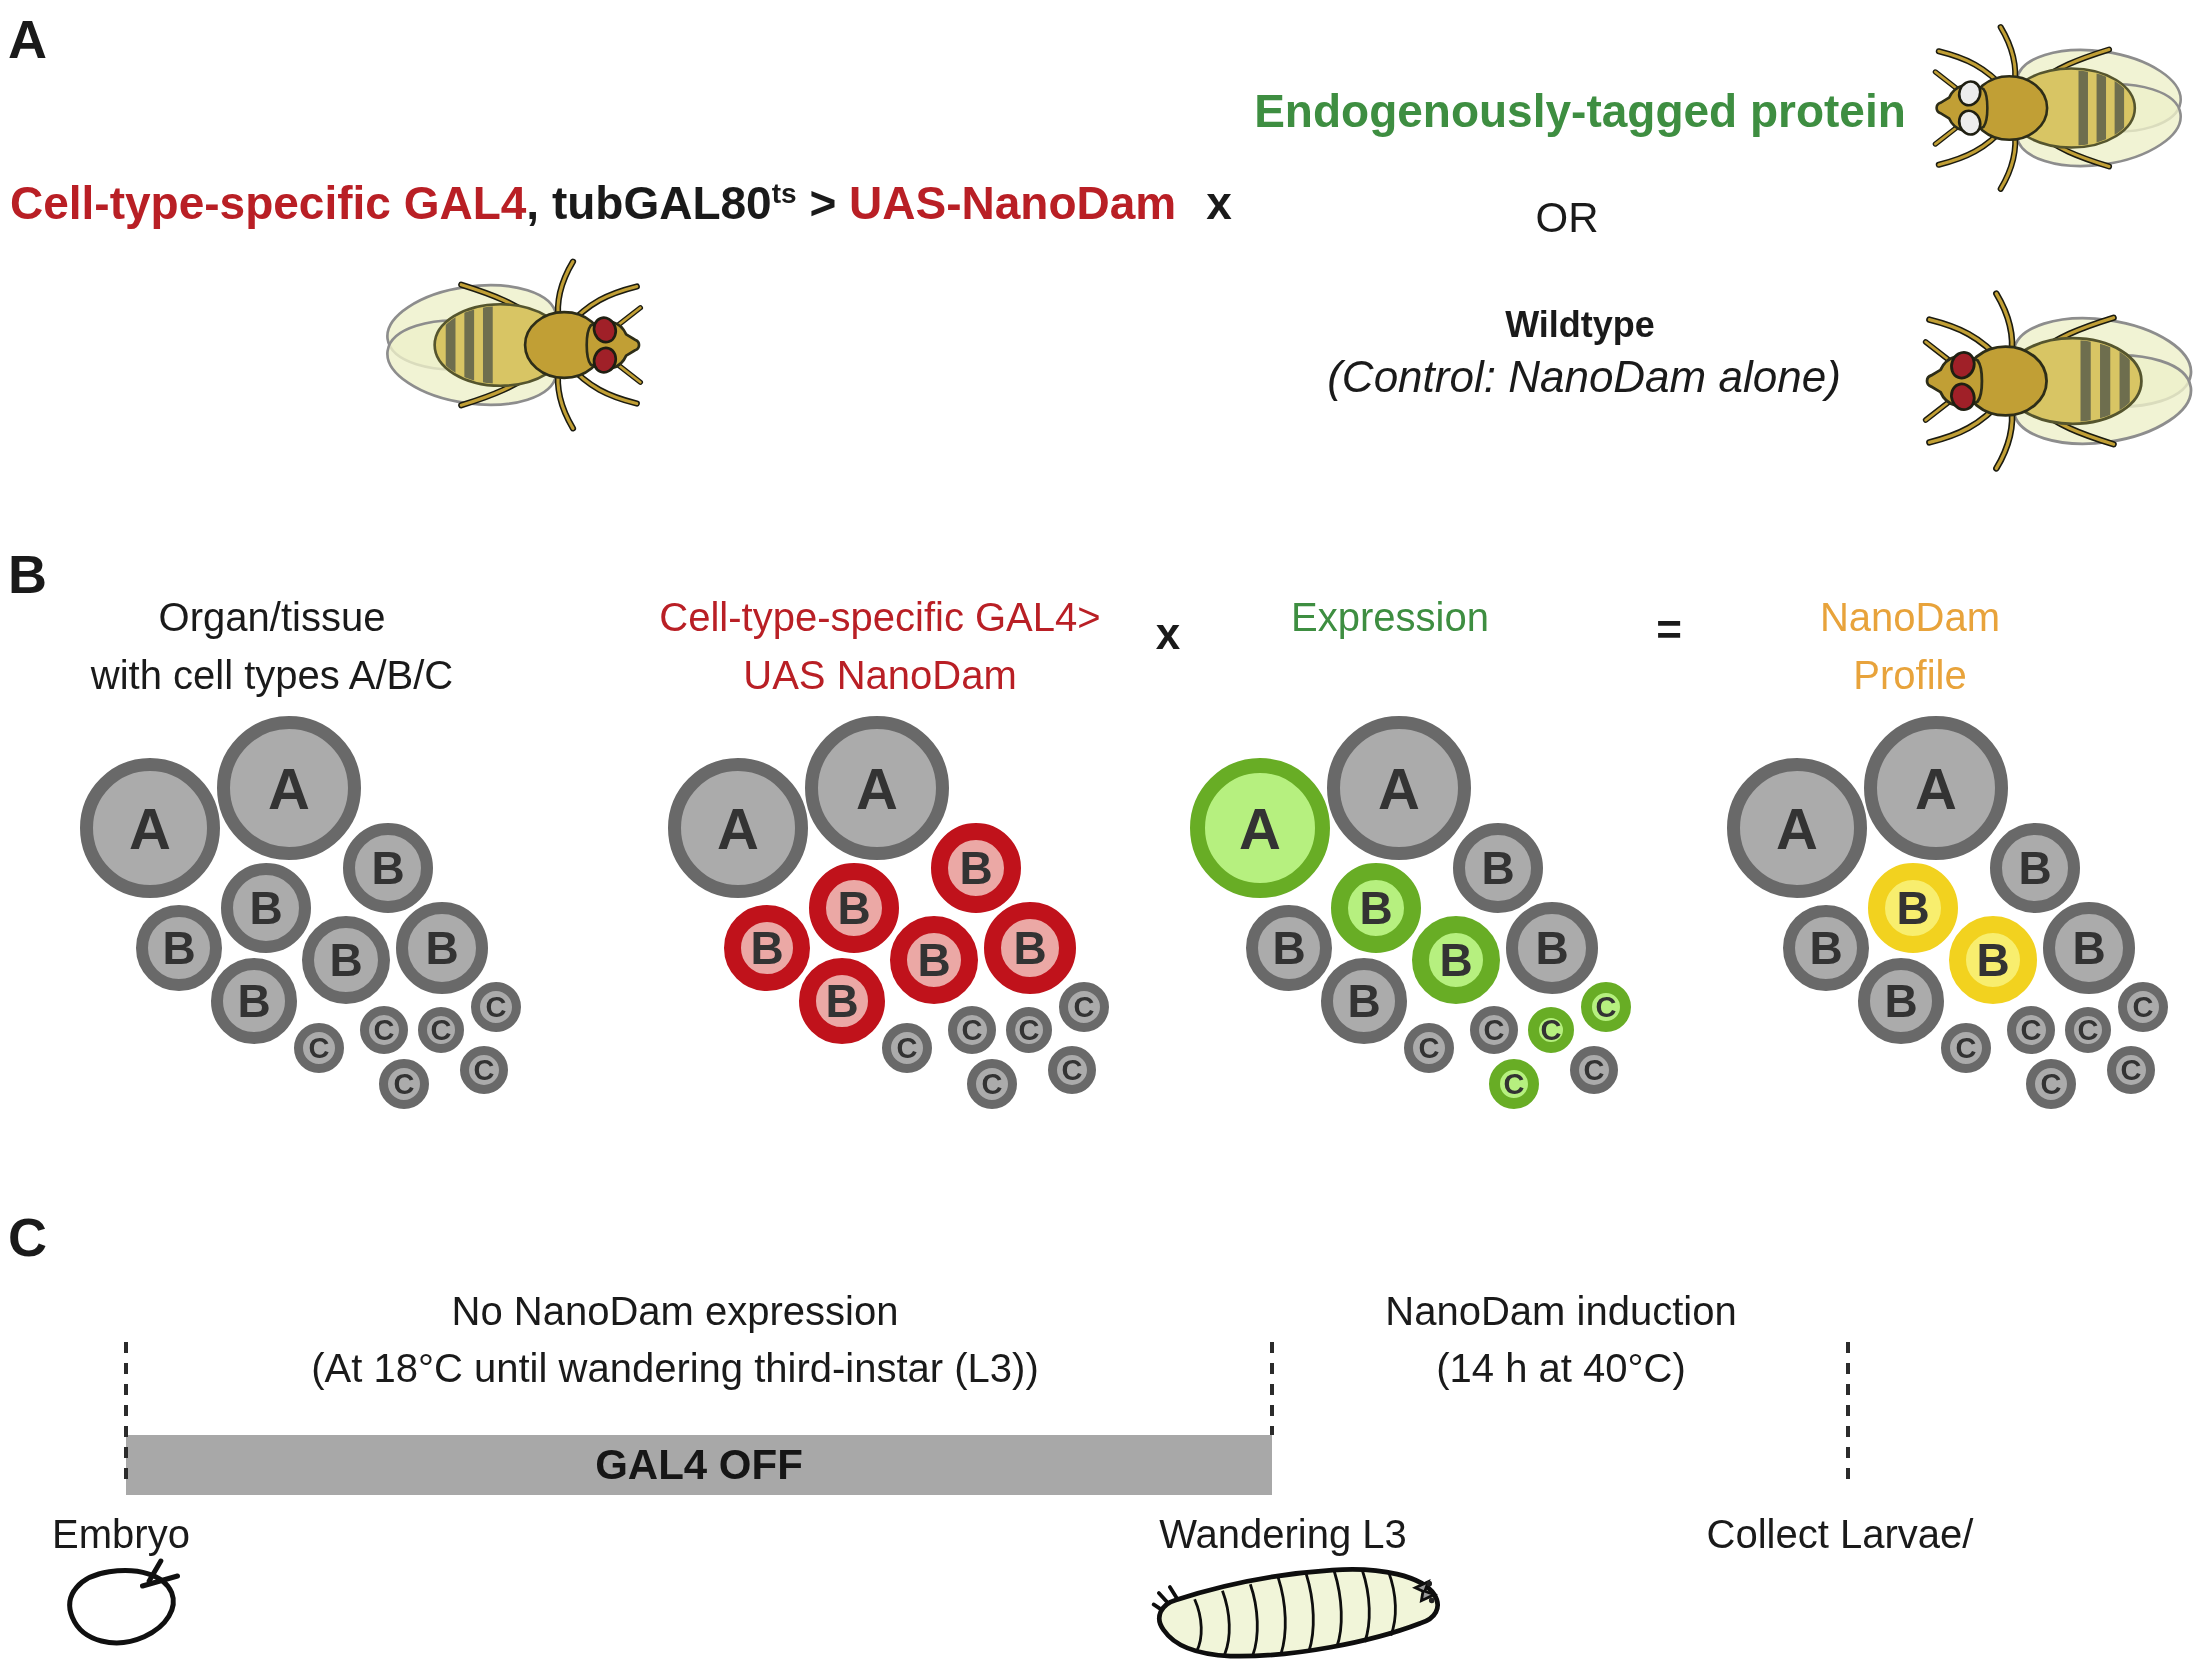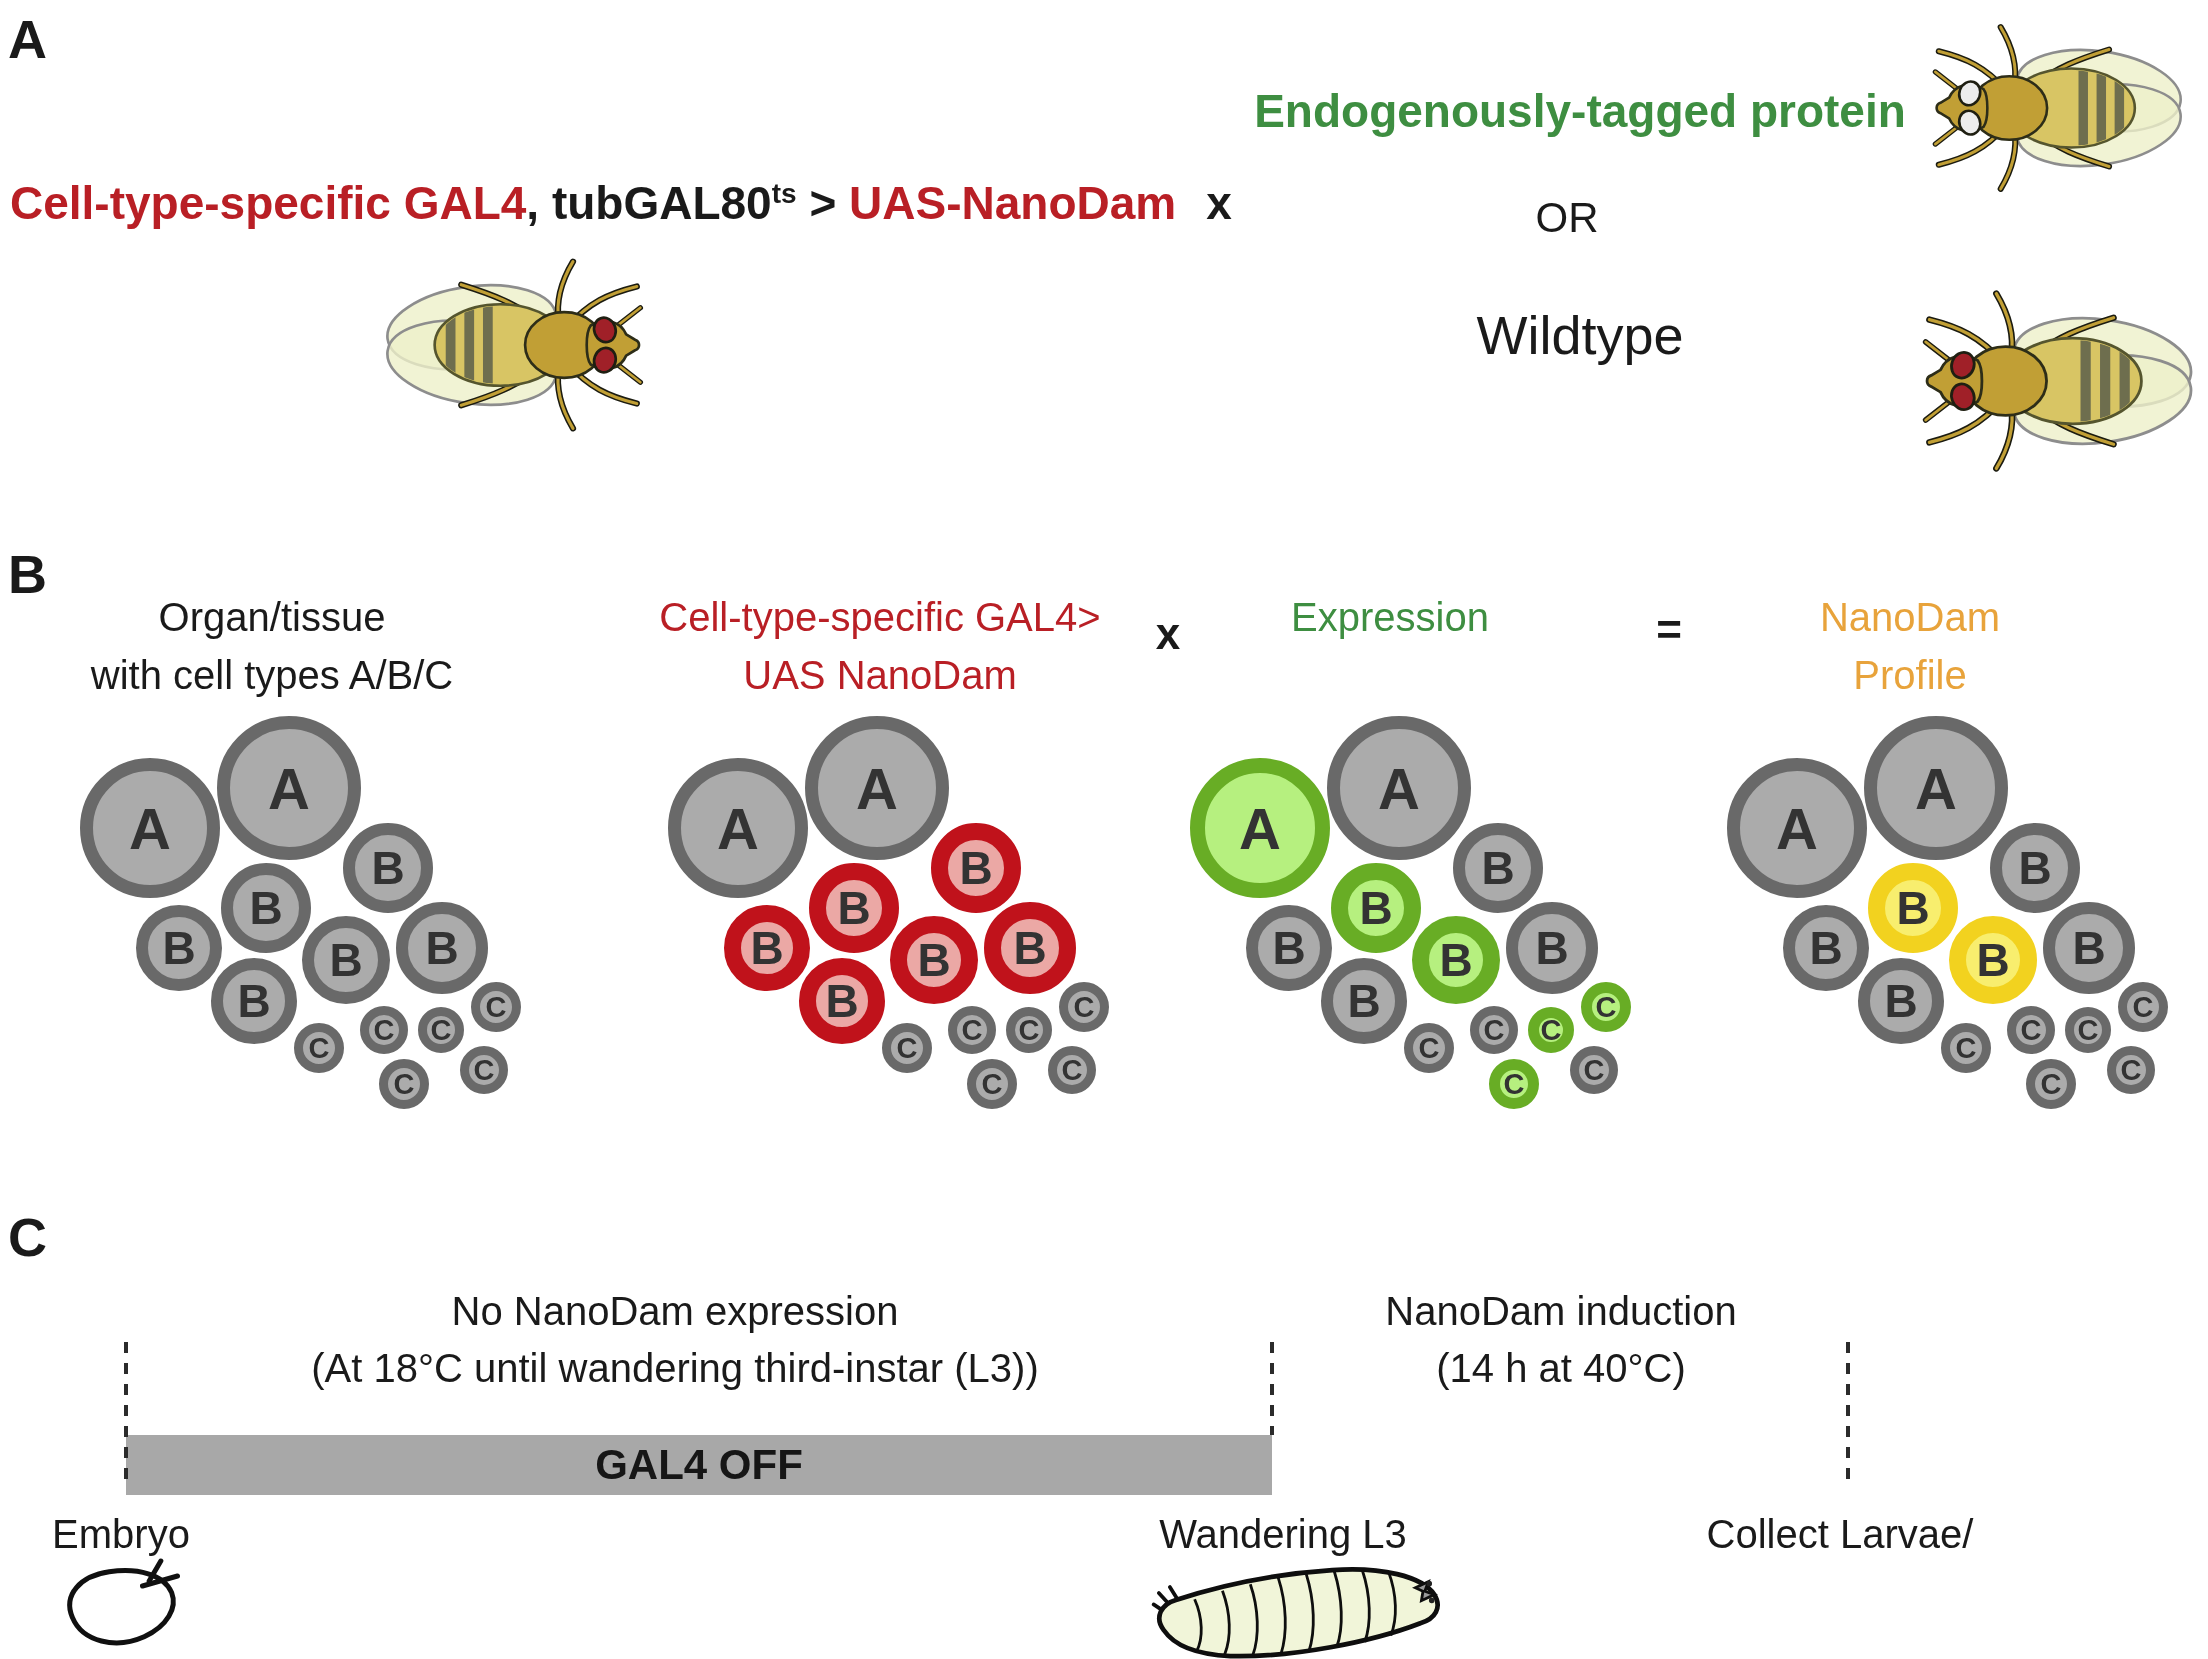--- a/index.html
+++ b/index.html
@@ -11,21 +11,21 @@
   .c-red{color:var(--red-text,#b91f25)}
   .c-green{color:var(--green-text,#3e8e41)}
   .c-orange{color:var(--orange-text,#e8a33b)}
   .c-ink{color:var(--ink,#1a1a1a)}
   .crossline{left:10px;top:176px;font-size:46px;font-weight:bold;white-space:nowrap}
   .crossline sup{font-size:28px}
   .xgap{margin-left:30px}
   .centered{transform:translateX(-50%);text-align:center}
   .a-green-head{left:1580px;top:84px;font-size:46px;font-weight:bold;white-space:nowrap}
   .a-or{left:1567px;top:194px;font-size:42px}
-  .a-wildtype{left:1580px;top:304px;font-size:54px;font-weight:normal}
+  .a-wildtype{left:1580px;top:304px;font-size:36px;font-weight:bold}
   .a-control{left:1584px;top:352px;font-size:44px;font-style:italic;white-space:nowrap}
   .bheader{top:588px;font-size:40px;line-height:58px;white-space:nowrap}
   .bheader span{display:block}
   .op{font-size:44px;font-weight:bold;transform:translate(-50%,-50%)}
   .cell{position:absolute;border-radius:50%;border-style:solid;box-sizing:border-box;
         display:flex;align-items:center;justify-content:center;font-weight:bold;color:#333}
   .cell.gray{background:var(--cell-gray-fill,#ababab);border-color:var(--cell-gray-border,#696969)}
   .cell.red{background:var(--cell-red-fill,#eba8a5);border-color:var(--cell-red-border,#c0121b)}
   .cell.green{background:var(--cell-green-fill,#b6f07f);border-color:var(--cell-green-border,#68ad25)}
   .cell.yellow{background:var(--cell-yellow-fill,#f8ee6e);border-color:var(--cell-yellow-border,#f2d21f)}
@@ -131,20 +131,21 @@
 
   <div class="abs crossline"><span class="c-red">Cell-type-specific GAL4</span><span class="c-ink">, tubGAL80</span><sup class="c-ink">ts</sup><span class="c-ink"> &gt; </span><span class="c-red">UAS-NanoDam</span><span class="c-ink xgap">x</span></div>
 
   <svg class="abs fly-red-eye" style="left:385px;top:250px" width="266" height="190" viewBox="0 0 300 200">
     <use href="#fly"></use>
   </svg>
 
   <div class="abs centered a-green-head c-green">Endogenously-tagged protein</div>
   <div class="abs centered a-or">OR</div>
   <div class="abs centered a-wildtype">Wildtype</div>
+  <div class="abs centered a-control">(Control: NanoDam alone)</div>
 
   <svg class="abs fly-white-eye" style="left:1908px;top:22px;transform:scaleX(-1)" width="292" height="172" viewBox="0 0 300 200">
     <use href="#fly"></use>
   </svg>
   <svg class="abs fly-red-eye" style="left:1908px;top:288px;transform:scaleX(-1)" width="292" height="186" viewBox="0 0 300 200">
     <use href="#fly"></use>
   </svg>
 
   <div class="abs plabel" style="top:543px">B</div>
 

